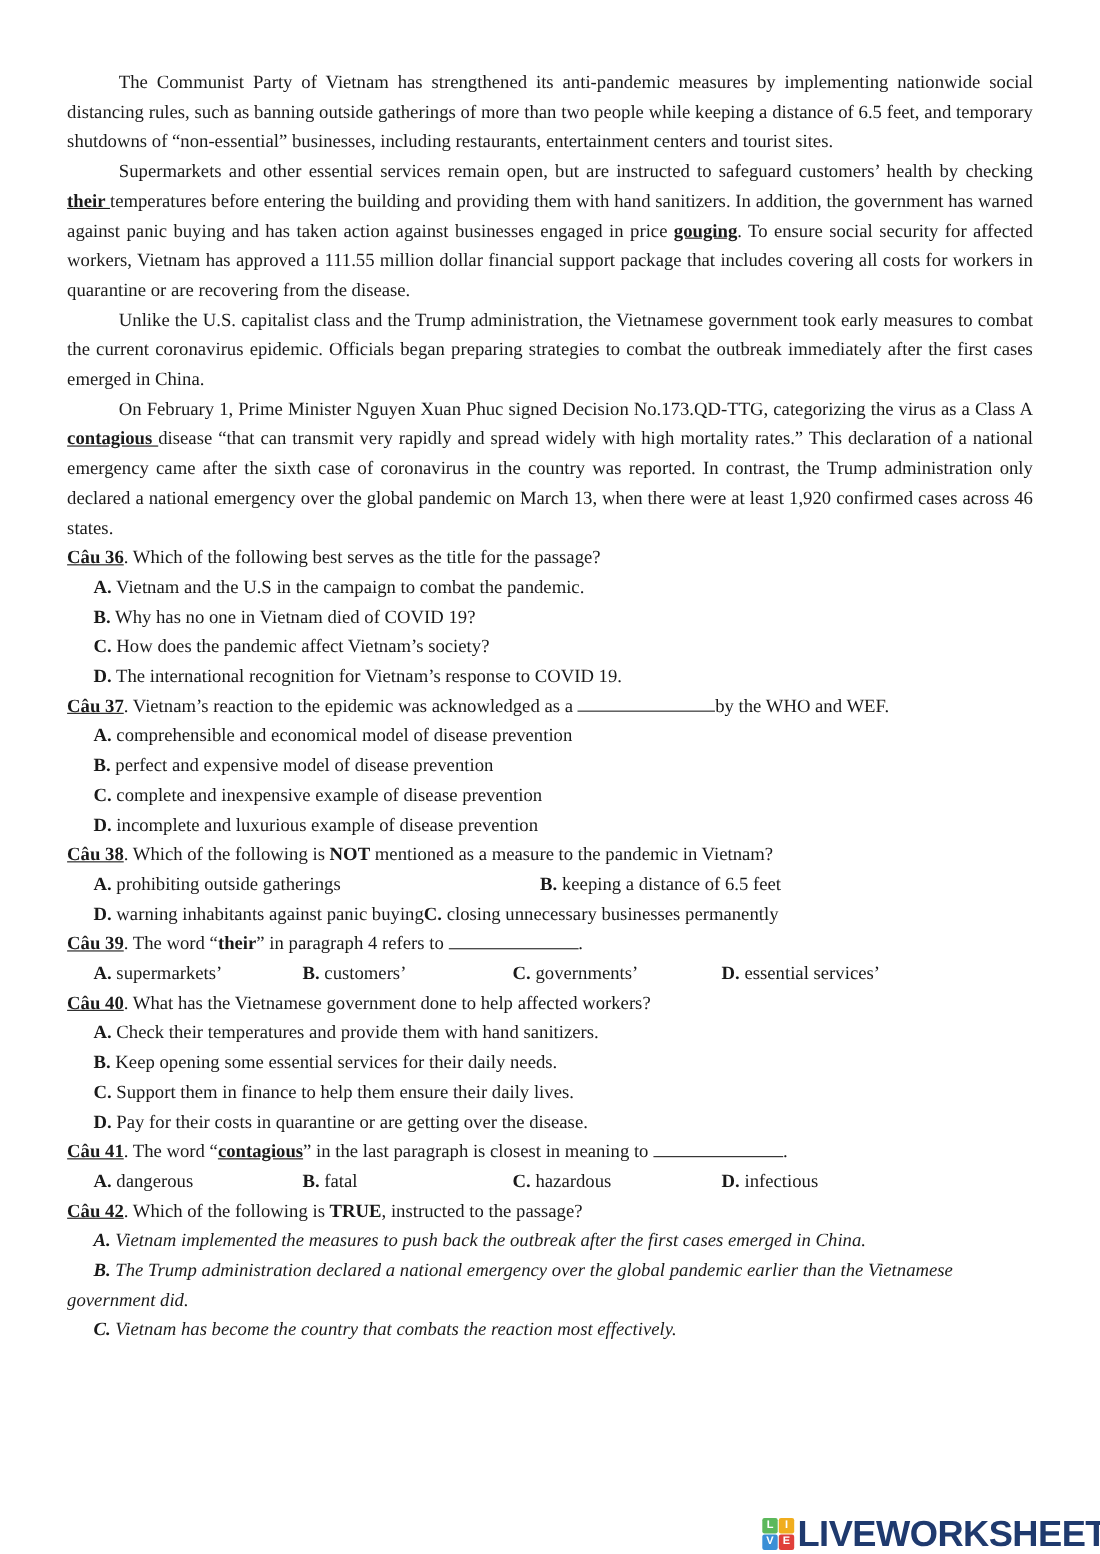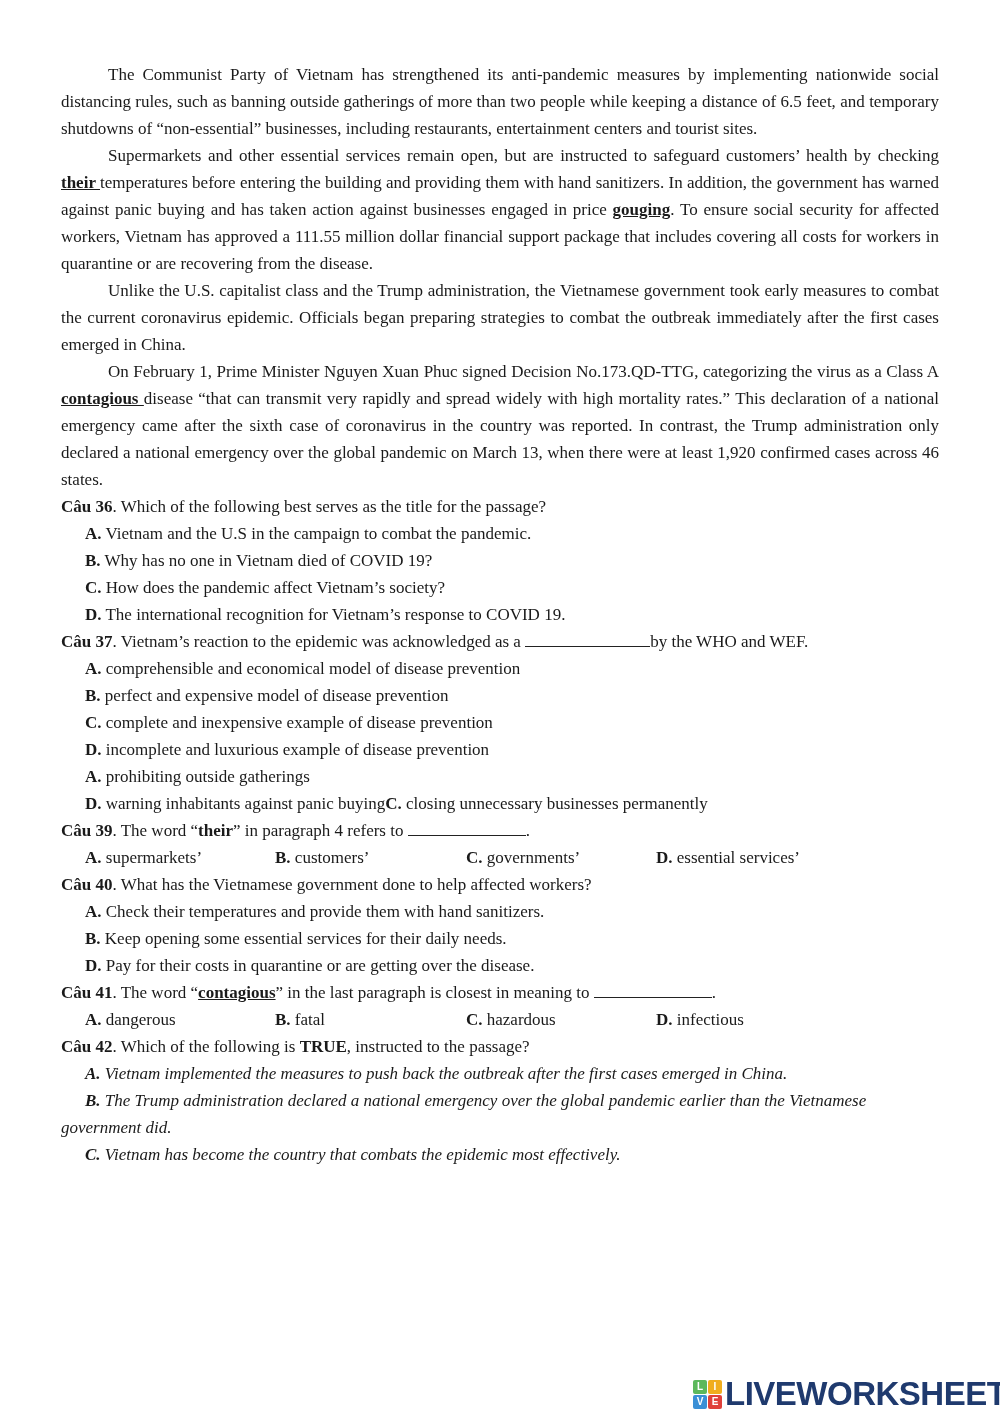--- a/index.html
+++ b/index.html
@@ -1,21 +1,21 @@
 <!DOCTYPE html>
 <html><head>
 <meta charset="utf-8">
 <style>
   html, body { margin: 0; padding: 0; background: #ffffff; }
   body { width: 1000px; height: 1413px; position: relative; overflow: hidden;
          font-family: "Liberation Serif", "DejaVu Serif", serif; color: #1a1a1a; }
   .page { position: absolute; left: 61px; top: 61px; width: 878px; font-size: 17px; line-height: 27px; }
   p.para { margin: 0; text-align: justify; text-indent: 47px; }
   .q { margin: 0; }
-  .q b.num { font-weight: bold; }
+  .q b.num { font-weight: bold; text-decoration: underline; }
   .opt { margin: 0 0 0 24px; }
   .opt b { font-weight: bold; }
   .opt-row { display: flex; margin-left: 24px; }
   .opt-row .cell { white-space: nowrap; }
   .ul { font-weight: bold; text-decoration: underline; }
   .blank { display: inline-block; border-bottom: 1px solid #222; height: 18px; vertical-align: baseline; }
   .hang { margin: 0; text-indent: 24px; font-style: italic; }
   .logo { position: absolute; left: 693px; top: 1378px; display: flex; align-items: center; }
   .sq-grid { display: grid; grid-template-columns: 14px 14px; grid-template-rows: 14px 14px; gap: 1px; margin-right: 3px; }
   .sq { font-family: "Liberation Sans", sans-serif; font-weight: bold; font-size: 10px; color: #fff;
@@ -45,22 +45,24 @@
 
   <div>
     <p class="q"><b class="num">Câu 37</b><span>. Vietnam’s reaction to the epidemic was acknowledged as a </span><span class="blank" style="width:125px"></span><span>by the WHO and WEF.</span></p>
     <p class="opt"><b>A.</b><span> comprehensible and economical model of disease prevention</span></p>
     <p class="opt"><b>B.</b><span> perfect and expensive model of disease prevention</span></p>
     <p class="opt"><b>C.</b><span> complete and inexpensive example of disease prevention</span></p>
     <p class="opt"><b>D.</b><span> incomplete and luxurious example of disease prevention</span></p>
   </div>
 
   <div>
+    <p class="q"><b class="num">Câu 38</b><span>. Which of the following is </span><b>NOT</b><span> mentioned as a measure to the pandemic in Vietnam?</span></p>
     <div class="opt-row">
       <span class="cell" style="width:406px"><b>A.</b><span> prohibiting outside gatherings</span></span>
+      <span class="cell"><b>B.</b><span> keeping a distance of 6.5 feet</span></span>
     </div>
     <div class="opt-row">
       <span class="cell"><b>D.</b><span> warning inhabitants against panic buying</span></span>
       <span class="cell" style="width:423px"><b>C.</b><span> closing unnecessary businesses permanently</span></span>
     </div>
   </div>
 
   <div>
     <p class="q"><b class="num">Câu 39</b><span>. The word “</span><b>their</b><span>” in paragraph 4 refers to </span><span class="blank" style="width:118px"></span><span>.</span></p>
     <div class="opt-row">
@@ -68,38 +70,39 @@
       <span class="cell" style="width:191px"><b>B.</b><span> customers’</span></span>
       <span class="cell" style="width:190px"><b>C.</b><span> governments’</span></span>
       <span class="cell"><b>D.</b><span> essential services’</span></span>
     </div>
   </div>
 
   <div>
     <p class="q"><b class="num">Câu 40</b><span>. What has the Vietnamese government done to help affected workers?</span></p>
     <p class="opt"><b>A.</b><span> Check their temperatures and provide them with hand sanitizers.</span></p>
     <p class="opt"><b>B.</b><span> Keep opening some essential services for their daily needs.</span></p>
+    <p class="opt"><b>C.</b><span> Support them in finance to help them ensure their daily lives.</span></p>
     <p class="opt"><b>D.</b><span> Pay for their costs in quarantine or are getting over the disease.</span></p>
   </div>
 
   <div>
     <p class="q"><b class="num">Câu 41</b><span>. The word “</span><span class="ul">contagious</span><span>” in the last paragraph is closest in meaning to </span><span class="blank" style="width:118px"></span><span>.</span></p>
     <div class="opt-row">
       <span class="cell" style="width:190px"><b>A.</b><span> dangerous</span></span>
       <span class="cell" style="width:191px"><b>B.</b><span> fatal</span></span>
       <span class="cell" style="width:190px"><b>C.</b><span> hazardous</span></span>
       <span class="cell"><b>D.</b><span> infectious</span></span>
     </div>
   </div>
 
   <div>
     <p class="q"><b class="num">Câu 42</b><span>. Which of the following is </span><b>TRUE</b><span>, instructed to the passage?</span></p>
     <p class="hang"><b>A.</b><span> Vietnam implemented the measures to push back the outbreak after the first cases emerged in China.</span></p>
     <p class="hang"><b>B.</b><span> The Trump administration declared a national emergency over the global pandemic earlier than the Vietnamese government did.</span></p>
-    <p class="hang"><b>C.</b><span> Vietnam has become the country that combats the epidemic most effectively.</span></p>
+    <p class="hang"><b>C.</b><span> Vietnam has become the country that combats the reaction most effectively.</span></p>
   </div>
 
 </div>
 
 <div class="logo">
   <div class="sq-grid">
     <span class="sq" style="background:#5cb85c">L</span>
     <span class="sq" style="background:#f0ad1e">I</span>
     <span class="sq" style="background:#3a8fd6">V</span>
     <span class="sq" style="background:#e0403a">E</span>

